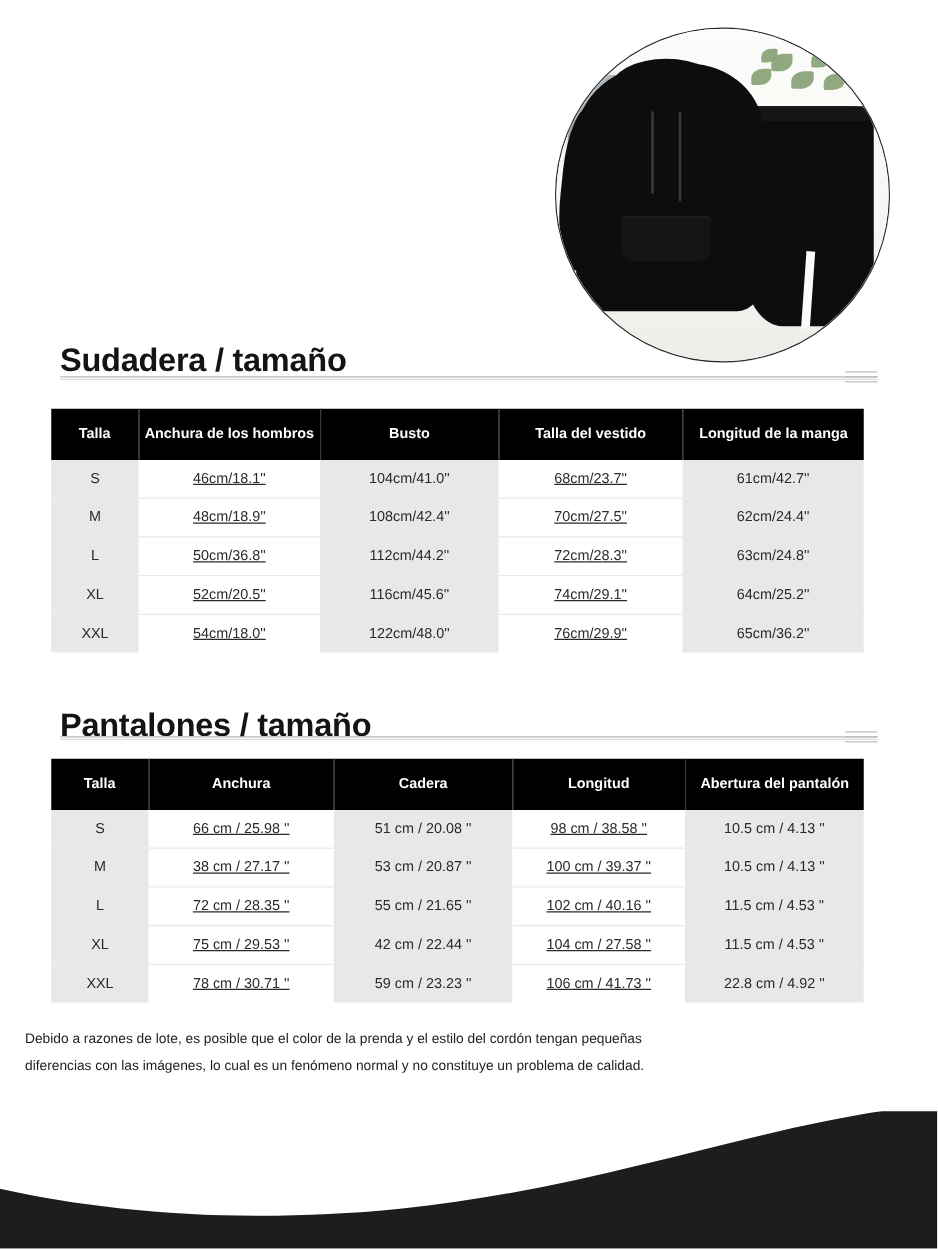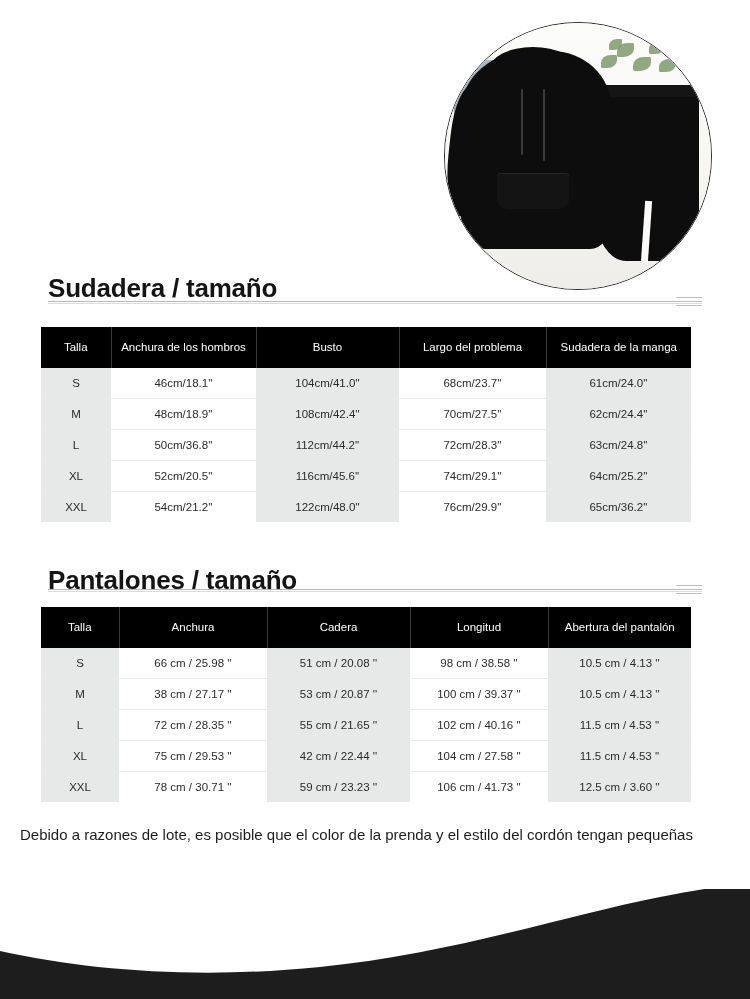--- a/index.html
+++ b/index.html
@@ -191,59 +191,59 @@
     left: 41px;
     width: 650px;
     border-collapse: collapse;
     table-layout: fixed;
     font-size: 11.5px;
   }
   .size-table th {
     background: #000000;
     color: #ffffff;
     font-size: 11.5px;
-    font-weight: normal;
+    font-weight: bold;
     padding: 12px 4px;
     line-height: 1.45;
     text-align: center;
     border-right: 1px solid #3a3a3a;
     border-left: none;
   }
   .size-table th:last-child { border-right: none; }
   .size-table td {
     text-align: center;
     padding: 9px 3px;
     color: #2a2a2a;
     border-bottom: 1px solid #e9e9e9;
     font-size: 11.5px;
     white-space: nowrap;
   }
   .size-table tr:last-child td { border-bottom: none; }
   .size-table td.shade { background: #e7e9e8; }
-  .size-table td.plain { background: #ffffff; }
+  .size-table td.plain { background: #ffffff; text-decoration: underline; }
 
   .t1 col.c1 { width: 70px; }
   .t1 col.c2 { width: 145px; }
   .t1 col.c3 { width: 143px; }
   .t1 col.c4 { width: 147px; }
   .t1 col.c5 { width: 145px; }
 
   .t2 col.c1 { width: 78px; }
   .t2 col.c2 { width: 148px; }
   .t2 col.c3 { width: 143px; }
   .t2 col.c4 { width: 138px; }
   .t2 col.c5 { width: 143px; }
 
   
   .disclaimer {
     position: absolute;
     left: 20px;
     top: 820px;
     width: 716px;
-    font-size: 15px;
+    font-size: 11px;
     line-height: 2.0;
     color: #1d1d1d;
   }
 
   
   .bottom-wave {
     position: absolute;
     left: 0;
     bottom: 0;
     width: 750px;
@@ -298,31 +298,31 @@
       <col class="c2">
       <col class="c3">
       <col class="c4">
       <col class="c5">
     </colgroup>
   <thead>
     <tr>
       <th>Talla</th>
       <th>Anchura de los hombros</th>
       <th>Busto</th>
-      <th>Largo del problema</th>
-      <th>Sudadera de la manga</th>
+      <th>Talla del vestido</th>
+      <th>Longitud de la manga</th>
     </tr>
   </thead>
   <tbody>
     <tr>
       <td class="shade">S</td>
       <td class="plain">46cm/18.1''</td>
       <td class="shade">104cm/41.0''</td>
       <td class="plain">68cm/23.7''</td>
-      <td class="shade">61cm/24.0''</td>
+      <td class="shade">61cm/42.7''</td>
     </tr>
     <tr>
       <td class="shade">M</td>
       <td class="plain">48cm/18.9''</td>
       <td class="shade">108cm/42.4''</td>
       <td class="plain">70cm/27.5''</td>
       <td class="shade">62cm/24.4''</td>
     </tr>
     <tr>
       <td class="shade">L</td>
@@ -333,21 +333,21 @@
     </tr>
     <tr>
       <td class="shade">XL</td>
       <td class="plain">52cm/20.5''</td>
       <td class="shade">116cm/45.6''</td>
       <td class="plain">74cm/29.1''</td>
       <td class="shade">64cm/25.2''</td>
     </tr>
     <tr>
       <td class="shade">XXL</td>
-      <td class="plain">54cm/21.2''</td>
+      <td class="plain">54cm/18.0''</td>
       <td class="shade">122cm/48.0''</td>
       <td class="plain">76cm/29.9''</td>
       <td class="shade">65cm/36.2''</td>
     </tr>
   </tbody>
 </table>
 
 <h2 class="section-title" style="top:543px;">Pantalones / tamaño</h2>
 
 <div class="rule-wrap" style="top:585px;">
@@ -404,24 +404,25 @@
       <td class="plain">75 cm / 29.53 ''</td>
       <td class="shade">42 cm / 22.44 ''</td>
       <td class="plain">104 cm / 27.58 ''</td>
       <td class="shade">11.5 cm / 4.53 ''</td>
     </tr>
     <tr>
       <td class="shade">XXL</td>
       <td class="plain">78 cm / 30.71 ''</td>
       <td class="shade">59 cm / 23.23 ''</td>
       <td class="plain">106 cm / 41.73 ''</td>
-      <td class="shade">12.5 cm / 3.60 ''</td>
+      <td class="shade">22.8 cm / 4.92 ''</td>
     </tr>
   </tbody>
 </table>
 
 <div class="disclaimer">
   <div>Debido a razones de lote, es posible que el color de la prenda y el estilo del cordón tengan pequeñas</div>
+  <div>diferencias con las imágenes, lo cual es un fenómeno normal y no constituye un problema de calidad.</div>
 </div>
 
 <svg class="bottom-wave" viewBox="0 0 750 110" preserveAspectRatio="none">
   <path d="M0,62 C90,82 200,90 320,78 C450,65 560,28 660,8 C700,0 730,-4 750,-6 L750,110 L0,110 Z" fill="#1d1d1d"></path>
 </svg>
 
 </body></html>

